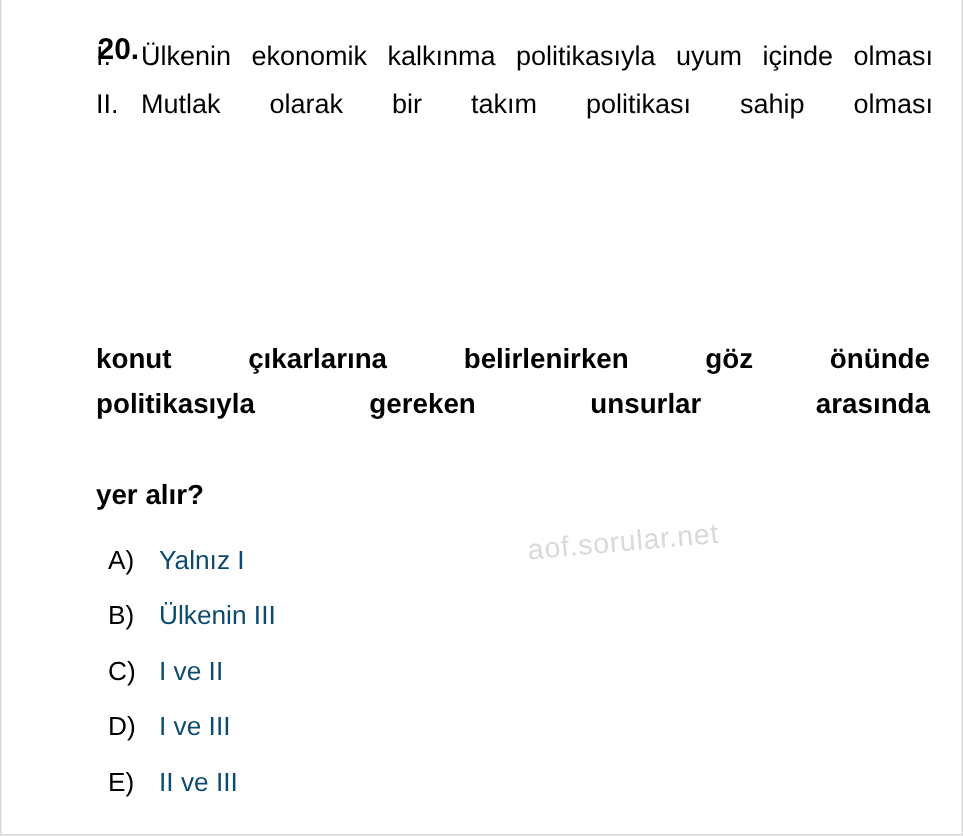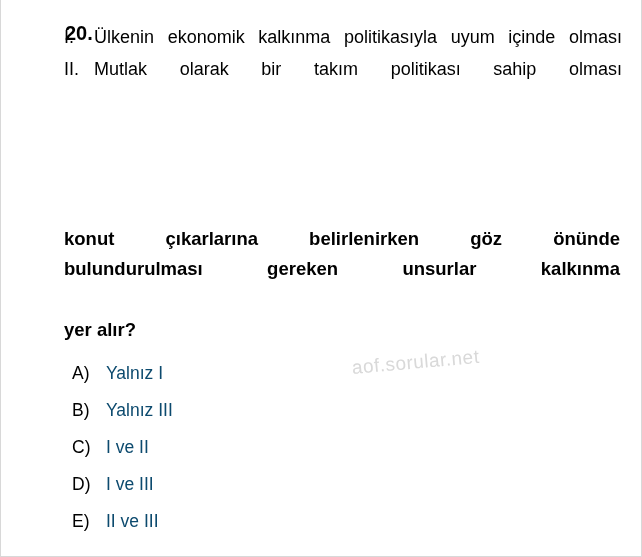--- a/index.html
+++ b/index.html
@@ -181,32 +181,32 @@
       <div class="stmt-text justify-all">Ülkenin ekonomik kalkınma politikasıyla uyum içinde olması</div>
     </div>
     <div class="stmt">
       <div class="stmt-label">II.</div>
       <div class="stmt-text justify-all">Mutlak olarak bir takım politikası sahip olması</div>
     </div>
   </div>
 
   <div class="stem">
     <span class="ln">konut çıkarlarına belirlenirken göz önünde</span>
-    <span class="ln">bulundurulması gereken unsurlar kalkınma</span>
+    <span class="ln">politikasıyla gereken unsurlar arasında</span>
     <span class="ln last">yer alır?</span>
   </div>
 
   <div class="options">
     <div class="opt">
       <span class="opt-letter">A)</span>
       <span class="opt-text">Yalnız I</span>
     </div>
     <div class="opt">
       <span class="opt-letter">B)</span>
-      <span class="opt-text">Yalnız III</span>
+      <span class="opt-text">Ülkenin III</span>
     </div>
     <div class="opt">
       <span class="opt-letter">C)</span>
       <span class="opt-text">I ve II</span>
     </div>
     <div class="opt">
       <span class="opt-letter">D)</span>
       <span class="opt-text">I ve III</span>
     </div>
     <div class="opt">

